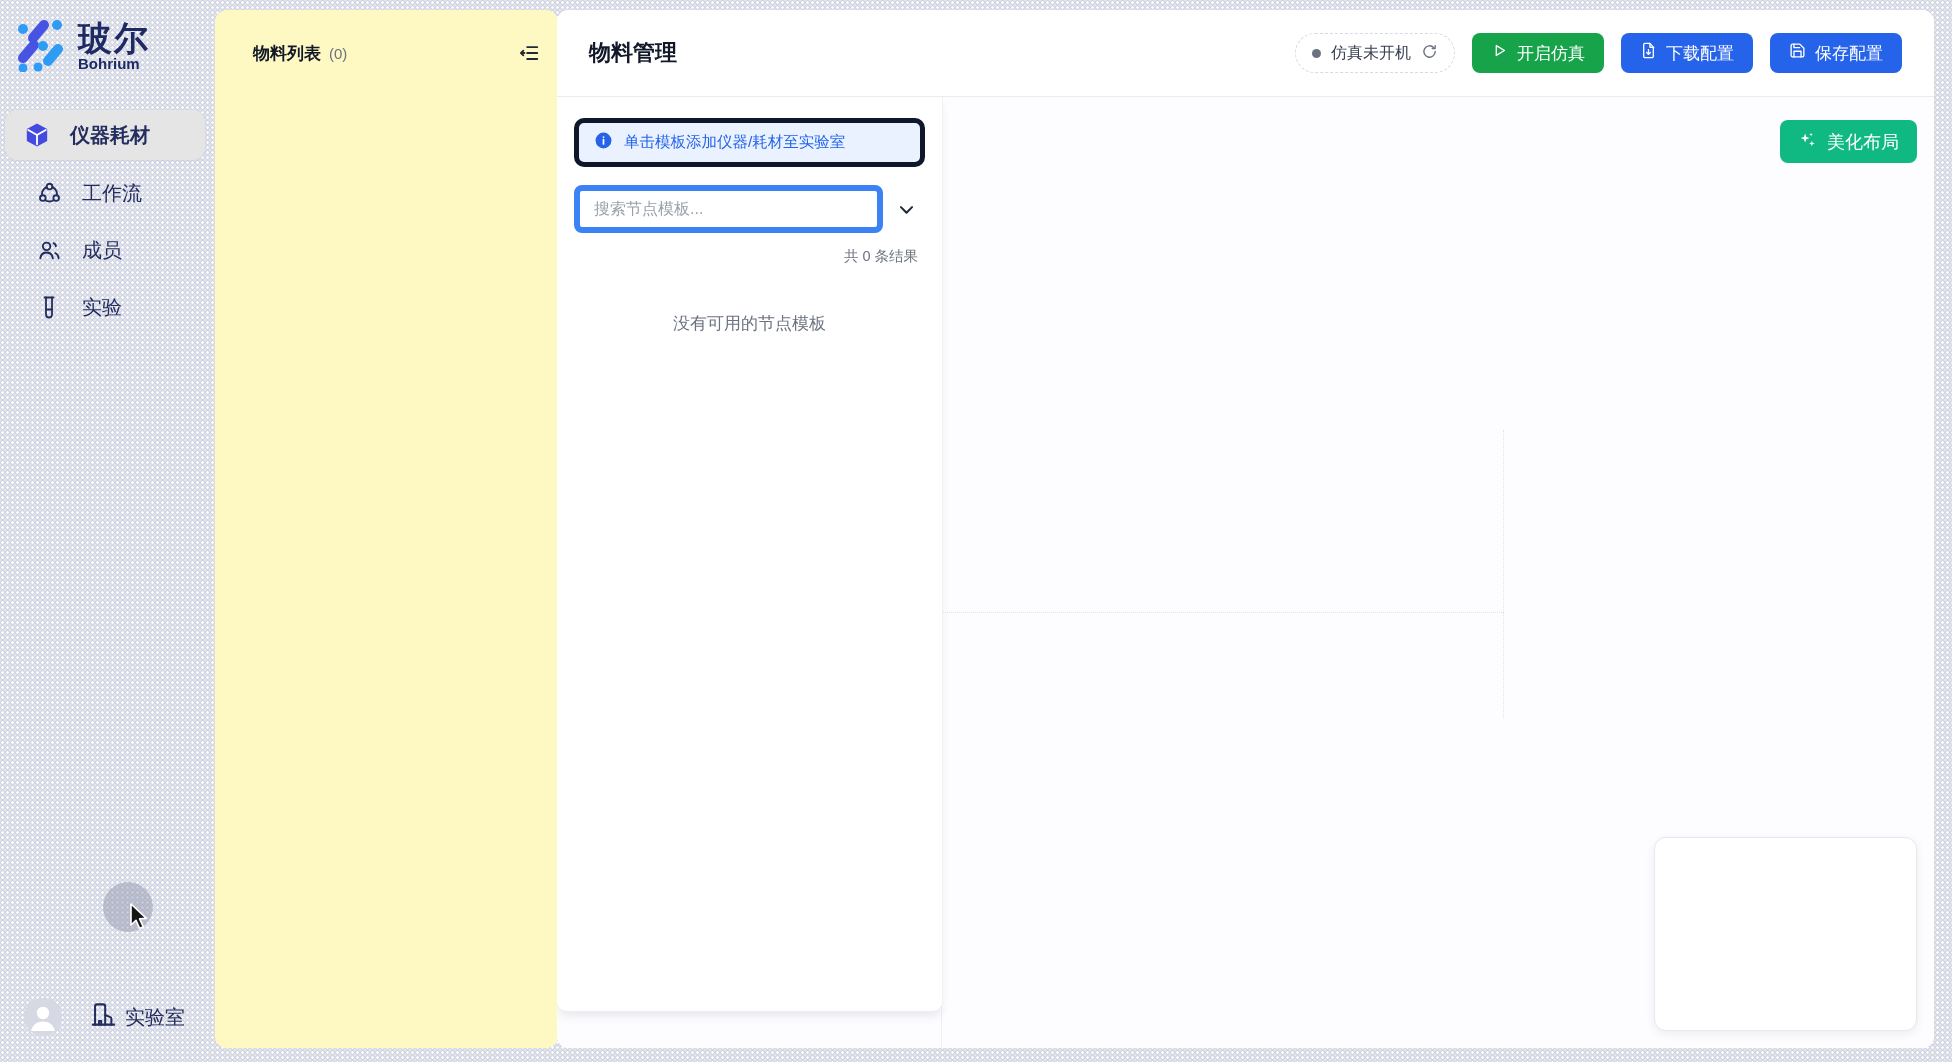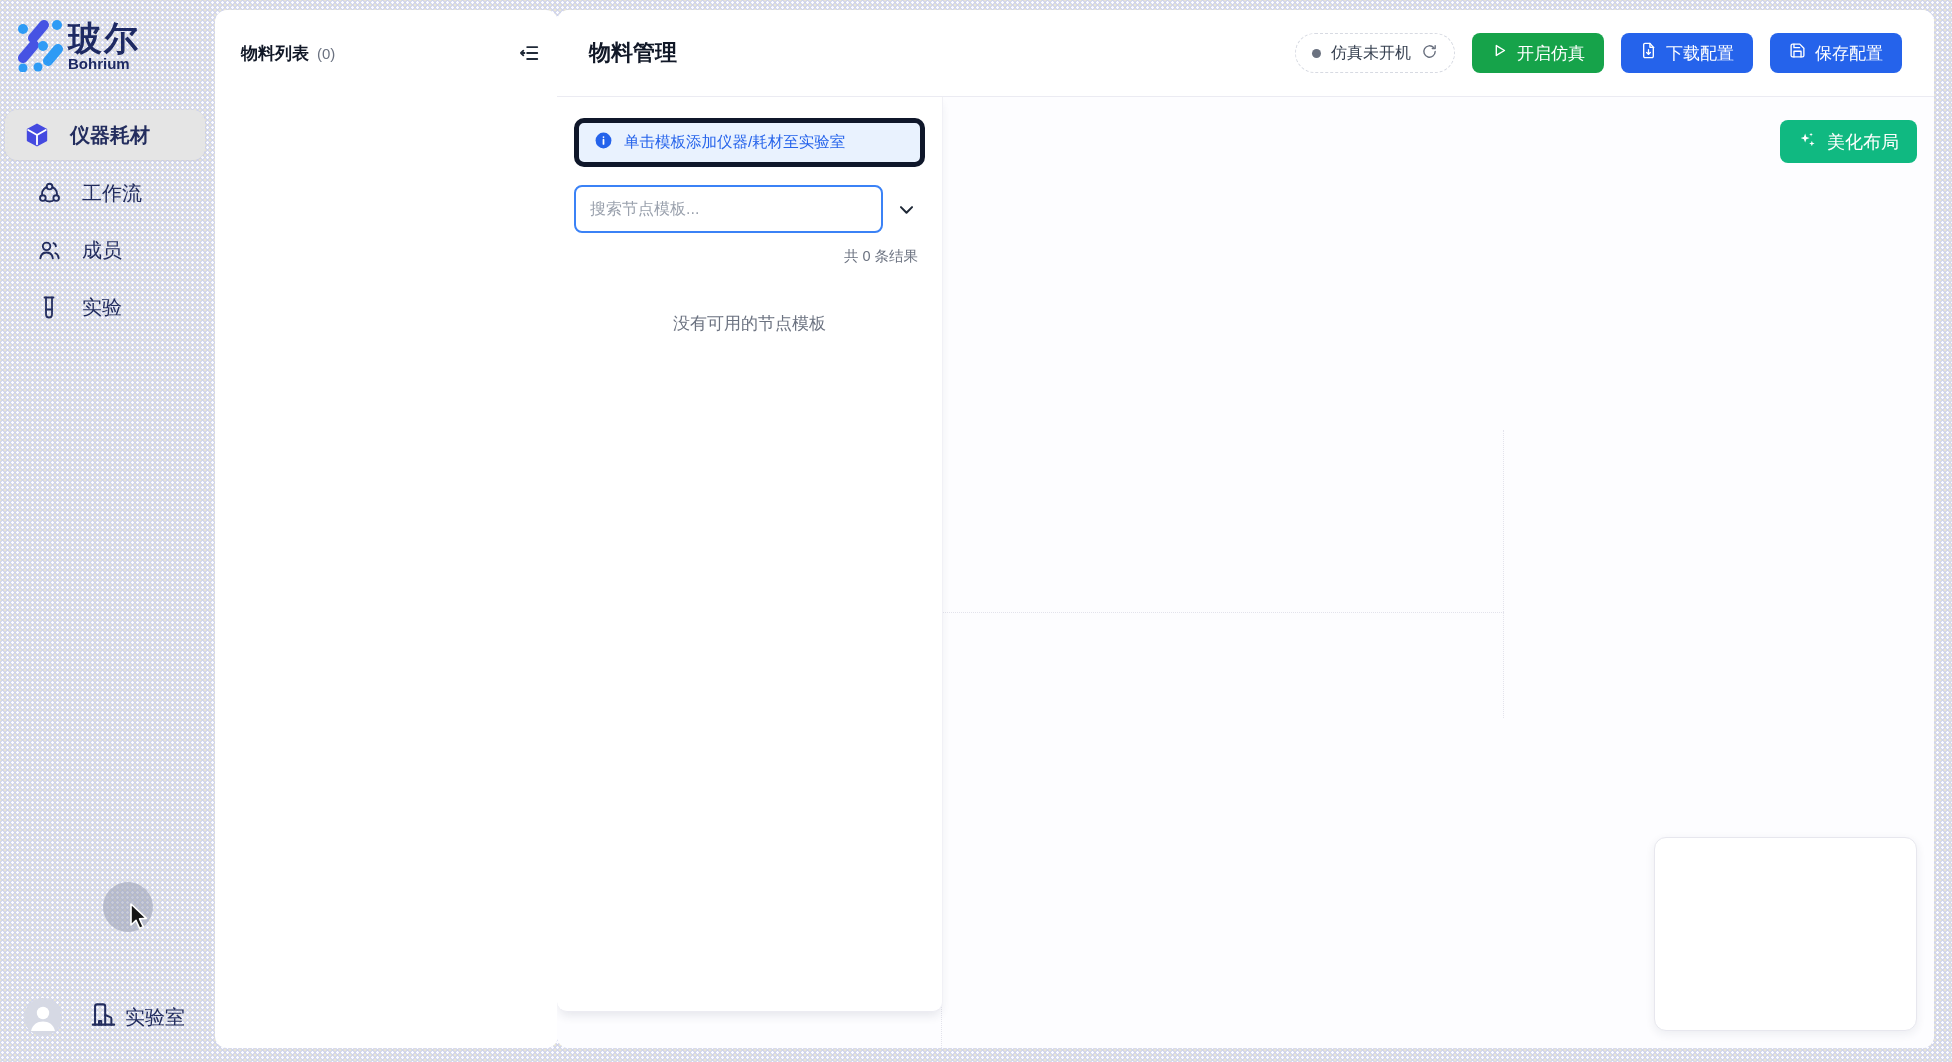--- a/index.html
+++ b/index.html
@@ -11,21 +11,21 @@
       radial-gradient(rgba(255,255,255,.95) 1.1px, transparent 1.5px),
       radial-gradient(rgba(246,240,198,.85) 1px, transparent 1.4px);
     background-size:5px 5px, 5px 5px;
     background-position:0 0, 2.5px 2.5px;
     position:relative;
     color:#1f2937;
   }
 
   
   .sidebar { position:absolute; left:0; top:0; width:213px; height:1062px; }
-  .logo-row { display:flex; align-items:center; gap:4px; padding:16px 0 0 16px; }
+  .logo-row { display:flex; align-items:center; gap:14px; padding:16px 0 0 16px; }
   .logo-text .zh { font-size:34px; font-weight:700; color:#1e2a63; letter-spacing:2px; line-height:36px; }
   .logo-text .en { font-size:15px; font-weight:700; color:#1e2a63; line-height:16px; }
   .nav { margin-top:34px; }
   .nav-item { display:flex; align-items:center; gap:20px; height:50px; padding-left:36px;
               font-size:20px; font-weight:500; color:#232d5e; cursor:pointer; }
   .nav-item.active { background:#e5e5e5; border-radius:12px; margin:0 8px 8px 5px; padding-left:19px;
                      height:50px; font-weight:700; box-shadow:0 1px 3px rgba(30,40,90,.06); }
   .nav-item + .nav-item { margin-top:7px; }
   .nav-icon { width:26px; height:26px; flex:0 0 26px; display:flex; align-items:center; justify-content:center; }
 
@@ -34,21 +34,21 @@
   .cursor { position:absolute; left:122px; top:900px; }
 
   .sidebar-footer { position:absolute; left:0; bottom:26px; width:213px; display:flex; align-items:center; }
   .avatar { width:38px; height:38px; border-radius:50%; background:#d6d9e4; margin-left:24px;
             overflow:hidden; display:flex; align-items:center; justify-content:center; }
   .lab-entry { display:flex; align-items:center; gap:8px; margin-left:28px; cursor:pointer; }
   .lab-entry span { font-size:20px; font-weight:500; color:#232d5e; }
 
   
   .materials-card { position:absolute; left:215px; top:10px; width:343px; height:1038px;
-                    background:#ffffff; border-radius:12px; }
+                    background:#fef9c3; border-radius:12px;padding-left:12px; }
   .materials-head { display:flex; align-items:center; padding:30px 16px 0 26px; }
   .materials-title { font-size:17px; font-weight:700; color:#111827; }
   .materials-count { font-size:15px; color:#6b7280; margin-left:8px; }
   .collapse-btn { margin-left:auto; width:26px; height:26px; display:flex; align-items:center;
                   justify-content:center; cursor:pointer; border-radius:6px; }
 
   
   .main-card { position:absolute; left:557px; top:10px; width:1377px; height:1038px;
                background:#fff; border-radius:12px; overflow:hidden; }
   .main-header { height:87px; display:flex; align-items:center; padding:0 32px;
@@ -73,21 +73,21 @@
   .guide.v { border-left:1px dotted #dddde8; width:0; }
   .guide.h { border-top:1px dotted #dddde8; height:0; }
 
   .node-panel { position:absolute; left:0; top:0; width:386px; height:915px; background:#fff;
                 border-right:1px solid #f1f1f6; border-bottom:1px solid #ececf2;
                 border-radius:0 0 10px 10px; box-shadow:0 6px 10px -2px rgba(40,45,80,.10); }
   .tip-banner { margin:21px 17px 0 17px; height:49px; display:flex; align-items:center; gap:11px;
                 background:#e9f2fe; border:5px solid #0f172a; border-radius:10px; padding:0 15px; }
   .tip-text { font-size:15.5px; color:#2563eb; }
   .search-row { display:flex; align-items:center; margin:18px 17px 0 17px; gap:10px; }
-  .search-input { flex:0 0 309px; width:309px; height:48px; border:2px solid #3b82f6; border-radius:8px;
+  .search-input { flex:0 0 309px; width:309px; height:48px; border:6px solid #3b82f6; border-radius:8px;
                   padding:0 14px; font-size:16px; color:#111827; outline:none; font-family:inherit; }
   .search-input::placeholder { color:#9aa1ad; }
   .chevron-btn { width:26px; height:26px; display:flex; align-items:center; justify-content:center;
                  cursor:pointer; background:none; border:none; }
   .results-count { margin:14px 24px 0 0; text-align:right; font-size:14.5px; color:#6b7280; }
   .empty-text { margin-top:46px; text-align:center; font-size:17px; color:#6b7280; }
 
   .beautify-btn { position:absolute; top:23px; right:17px; height:43px; display:flex; align-items:center;
                   gap:10px; padding:0 18px; background:#10b981; border:none; border-radius:8px;
                   color:#fff; font-size:18px; font-weight:500; cursor:pointer; font-family:inherit; }

